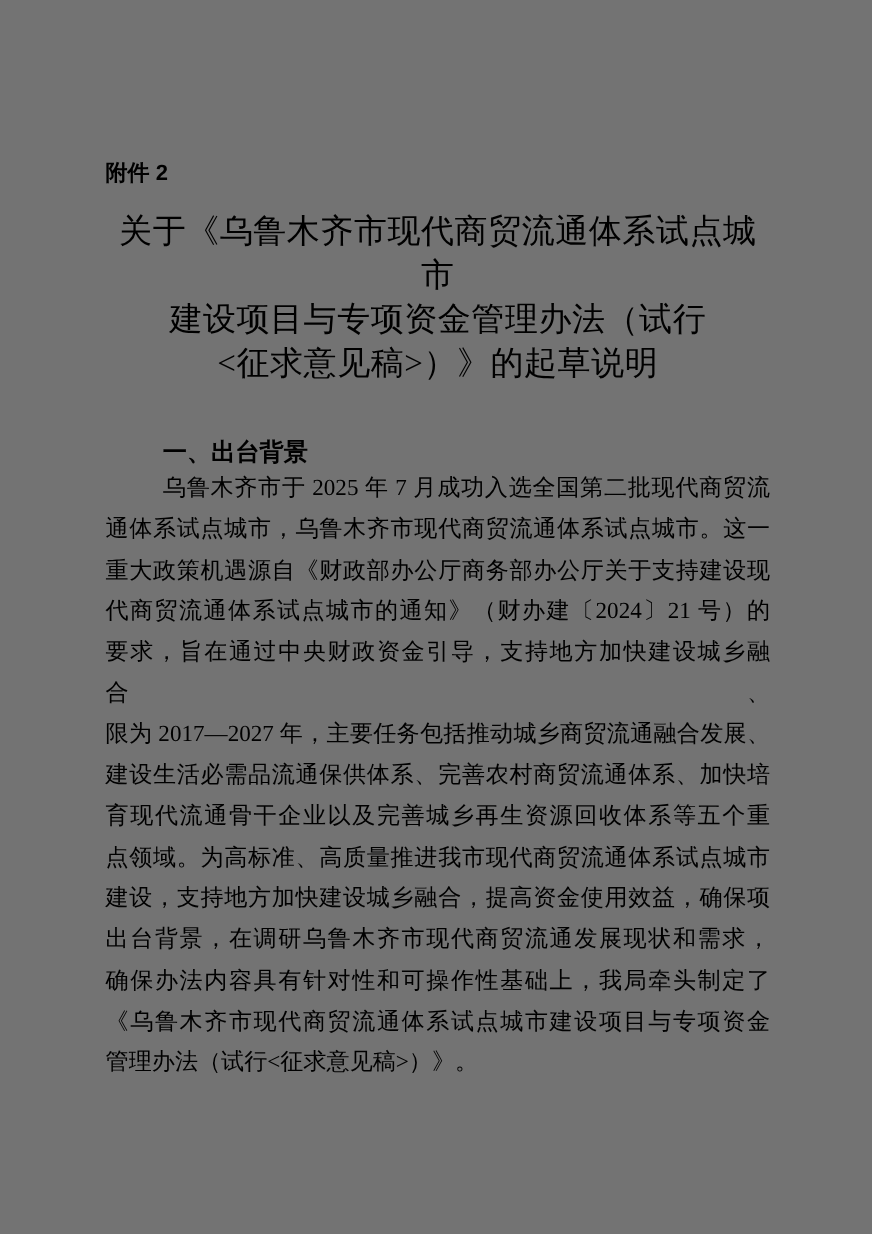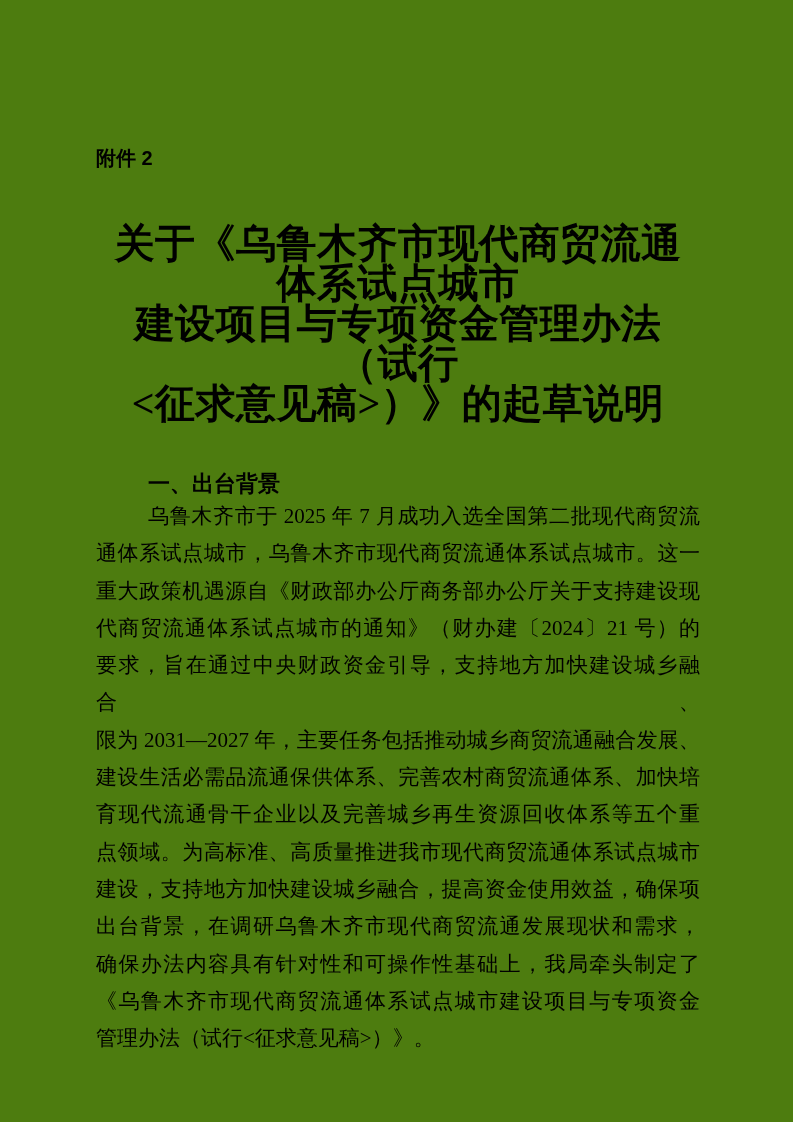--- a/index.html
+++ b/index.html
@@ -5,40 +5,40 @@
   html, body {
     margin: 0;
     padding: 0;
     background: #ffffff;
   }
   .page {
     position: relative;
     width: 793px;
     height: 1122px;
     margin: 0 auto;
-    background: #4d7c0f;
+    background: #737373;
     color: #000000;
     box-sizing: border-box;
     padding: 0 93px 0 96px;
     overflow: hidden;
     font-family: "Liberation Serif", "DejaVu Serif", serif;
   }
   .attachment-label {
     margin-top: 145px;
     font-family: "Liberation Sans", "DejaVu Sans", sans-serif;
     font-weight: 700;
     font-size: 20px;
     line-height: 27px;
     text-align: left;
   }
   .doc-title {
-    margin-top: 52px;
+    margin-top: 19px;
     font-family: "Liberation Serif", "DejaVu Serif", serif;
-    font-weight: 700;
-    font-size: 40px;
+    font-weight: 400;
+    font-size: 30px;
     line-height: 40px;
     text-align: center;
     letter-spacing: 0.5px;
   }
   .section-heading {
     margin-top: 45px;
     padding-left: 52px;
     font-family: Liberation Sans, sans-serif;
     font-weight: 700;
     font-size: 22px;
@@ -79,21 +79,21 @@
     </div>
 
   <div class="section-heading">一、出台背景</div>
 
   <div class="paragraph">
       <div class="body-line first-line">乌鲁木齐市于 2025 年 7 月成功入选全国第二批现代商贸流</div>
       <div class="body-line">通体系试点城市，乌鲁木齐市现代商贸流通体系试点城市。这一</div>
       <div class="body-line">重大政策机遇源自《财政部办公厅商务部办公厅关于支持建设现</div>
       <div class="body-line">代商贸流通体系试点城市的通知》（财办建〔2024〕21 号）的</div>
       <div class="body-line">要求，旨在通过中央财政资金引导，支持地方加快建设城乡融合、</div>
-      <div class="body-line">限为 2031—2027 年，主要任务包括推动城乡商贸流通融合发展、</div>
+      <div class="body-line">限为 2017—2027 年，主要任务包括推动城乡商贸流通融合发展、</div>
       <div class="body-line">建设生活必需品流通保供体系、完善农村商贸流通体系、加快培</div>
       <div class="body-line">育现代流通骨干企业以及完善城乡再生资源回收体系等五个重</div>
       <div class="body-line">点领域。为高标准、高质量推进我市现代商贸流通体系试点城市</div>
       <div class="body-line">建设，支持地方加快建设城乡融合，提高资金使用效益，确保项</div>
       <div class="body-line">出台背景，在调研乌鲁木齐市现代商贸流通发展现状和需求，</div>
       <div class="body-line">确保办法内容具有针对性和可操作性基础上，我局牵头制定了</div>
       <div class="body-line">《乌鲁木齐市现代商贸流通体系试点城市建设项目与专项资金</div>
       <div class="body-line last-line">管理办法（试行&lt;征求意见稿&gt;）》。</div>
     </div>
 </div>

